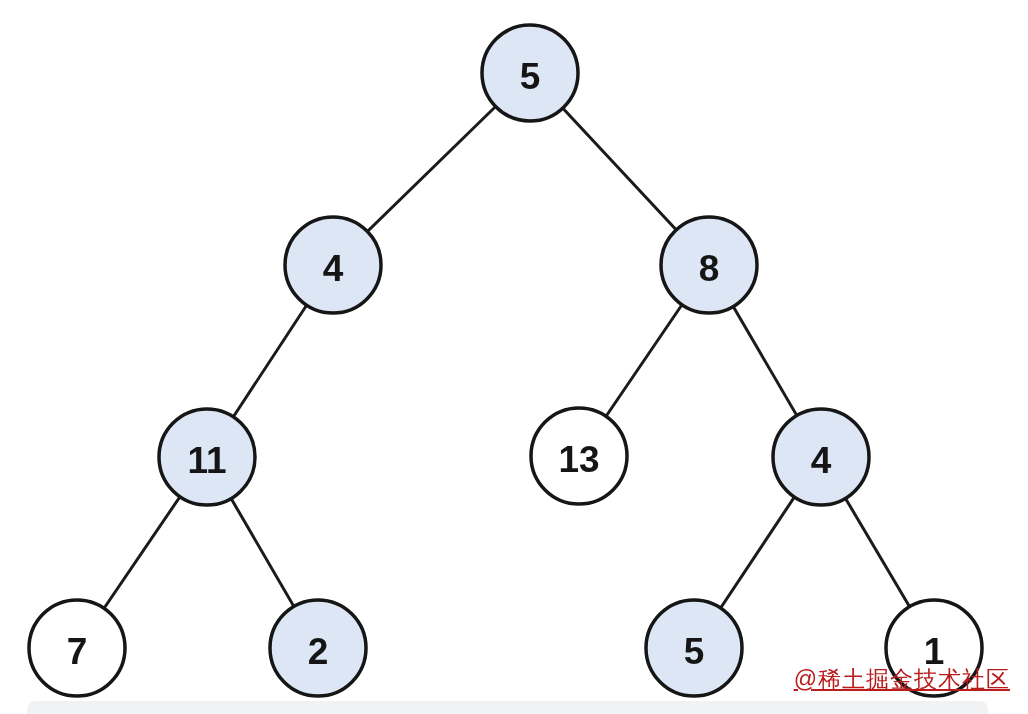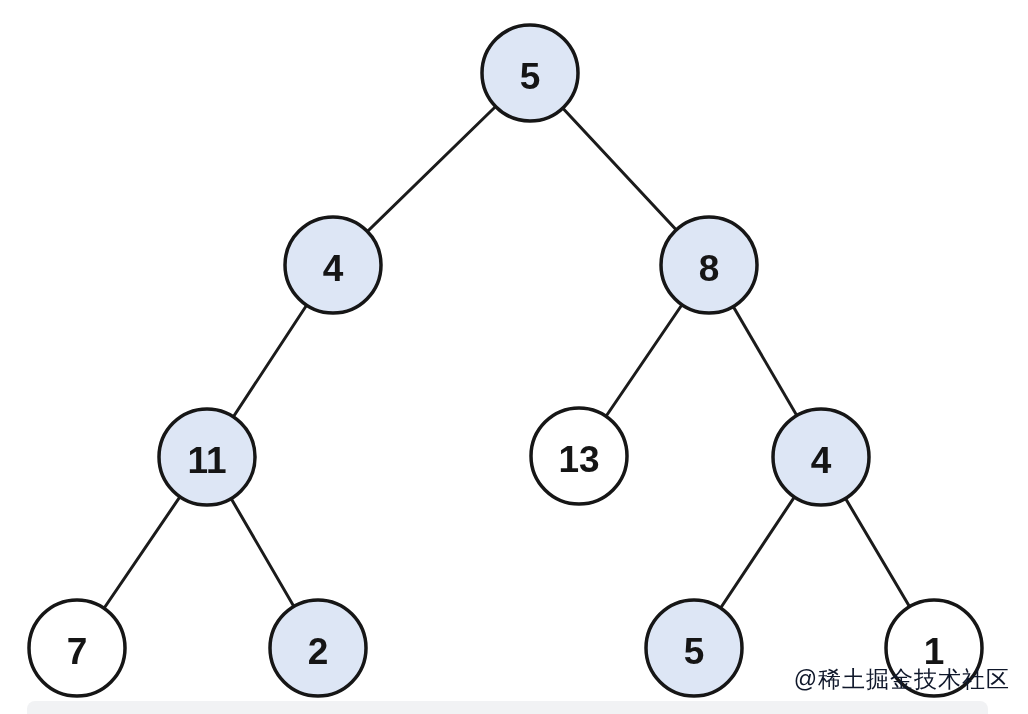--- a/index.html
+++ b/index.html
@@ -38,22 +38,23 @@
     fill: #151515;
     text-anchor: middle;
     dominant-baseline: central;
   }
   .watermark {
     position: absolute;
     right: 18px;
     top: 664px;
     font-size: 23px;
     letter-spacing: 1px;
-    color: #0f172a;
+    color: #b91c1c;
     white-space: nowrap;
+    text-decoration: underline;
   }
   .bottom-bar {
     position: absolute;
     left: 27px;
     top: 701px;
     width: 961px;
     height: 22px;
     background: #f1f2f4;
     border-radius: 8px;
   }

